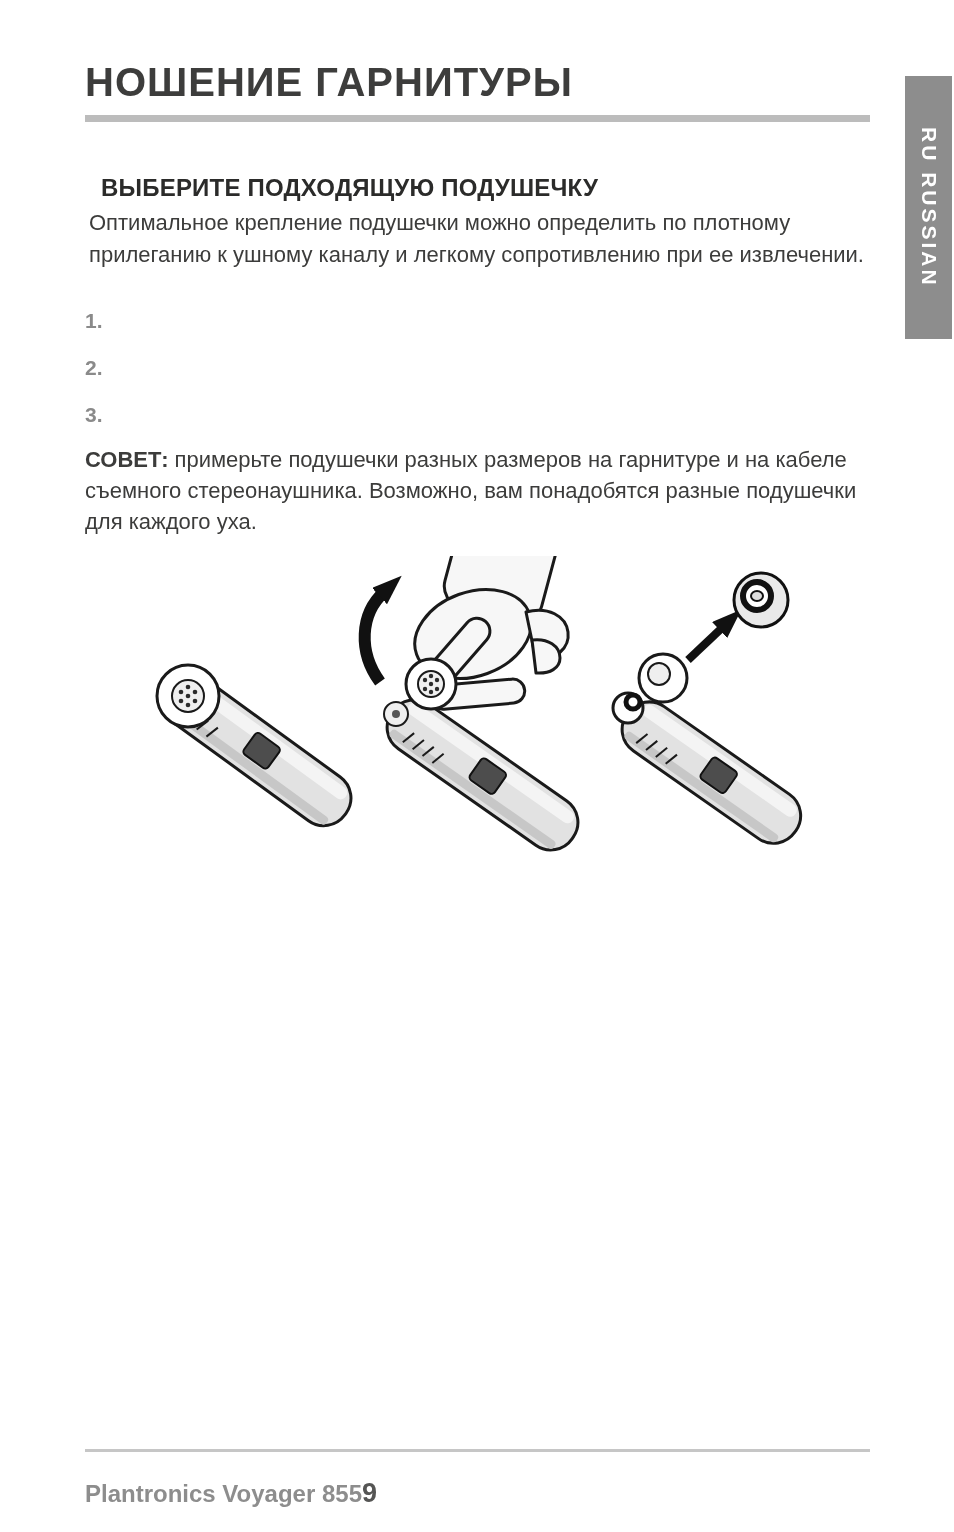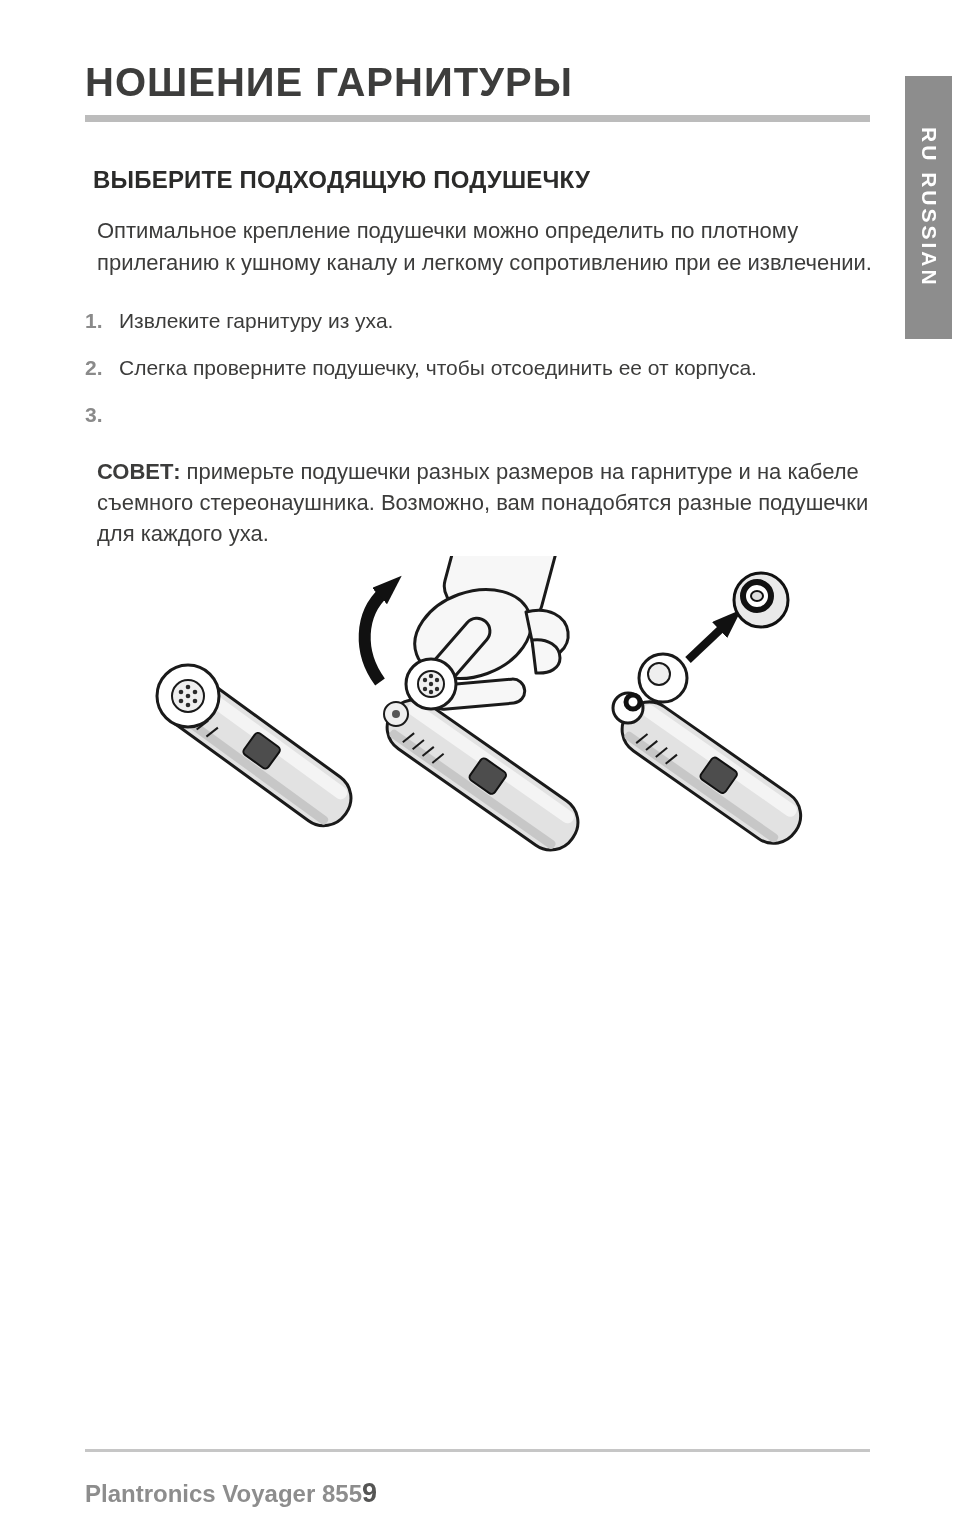--- a/index.html
+++ b/index.html
@@ -15,34 +15,34 @@
   }
   .lang-tab{
     position:absolute;right:2px;top:76px;width:47px;height:263px;background:#8d8d8d;
     display:flex;align-items:center;justify-content:center;
   }
   .lang-tab span{
     writing-mode:vertical-rl;
     color:#ffffff;font-size:21px;font-weight:bold;letter-spacing:3px;white-space:nowrap;
   }
   .section-heading{
-    position:absolute;left:85px;top:158px;margin:8px;
+    position:absolute;left:85px;top:158px;margin:16px;
     font-size:24px;font-weight:bold;color:#2b2b2a;letter-spacing:0.2px;
   }
   .intro{
-    position:absolute;left:85px;top:203px;width:792px;margin:12px;
+    position:absolute;left:85px;top:203px;width:792px;margin:4px;
     font-size:22px;line-height:1.45;color:#3c3c3b;
   }
   .steps{
     position:absolute;left:85px;top:306px;width:792px;margin:0;padding:0;list-style:none;
   }
   .step{display:flex;margin-bottom:17px;font-size:21px;line-height:30px;color:#3c3c3b;}
   .step-num{width:34px;flex:0 0 34px;font-weight:bold;color:#8a8a8a;}
   .tip{
-    position:absolute;left:85px;top:444px;width:796px;margin:12px;
+    position:absolute;left:85px;top:444px;width:796px;margin:0;
     font-size:22px;line-height:1.42;color:#3c3c3b;
   }
   .tip-label{font-weight:bold;margin-right:6px;}
 
   .figure{position:absolute;left:128px;top:556px;width:695px;height:310px;}
 
   .footer-rule{
     position:absolute;left:85px;top:1449px;width:785px;height:3px;background:#c6c6c6;
   }
   .footer{
@@ -76,25 +76,23 @@
     <span>RU RUSSIAN</span>
   </div>
 
   <h2 class="section-heading">ВЫБЕРИТЕ ПОДХОДЯЩУЮ ПОДУШЕЧКУ</h2>
 
   <p class="intro">Оптимальное крепление подушечки можно определить по плотному прилеганию к ушному каналу и легкому сопротивлению при ее извлечении.</p>
 
   <ol class="steps">
     <li class="step">
       <span class="step-num">1.</span>
-      <span class="step-text">Извлеките гарнитуру из уха.</span>
     </li>
     <li class="step">
       <span class="step-num">2.</span>
-      <span class="step-text">Слегка проверните подушечку, чтобы отсоединить ее от корпуса.</span>
     </li>
     <li class="step">
       <span class="step-num">3.</span>
     </li>
   </ol>
 
   <p class="tip">
     <span class="tip-label">СОВЕТ:</span><span>примерьте подушечки разных размеров на гарнитуре и на кабеле съемного стереонаушника. Возможно, вам понадобятся разные подушечки для каждого уха.</span>
   </p>
 

